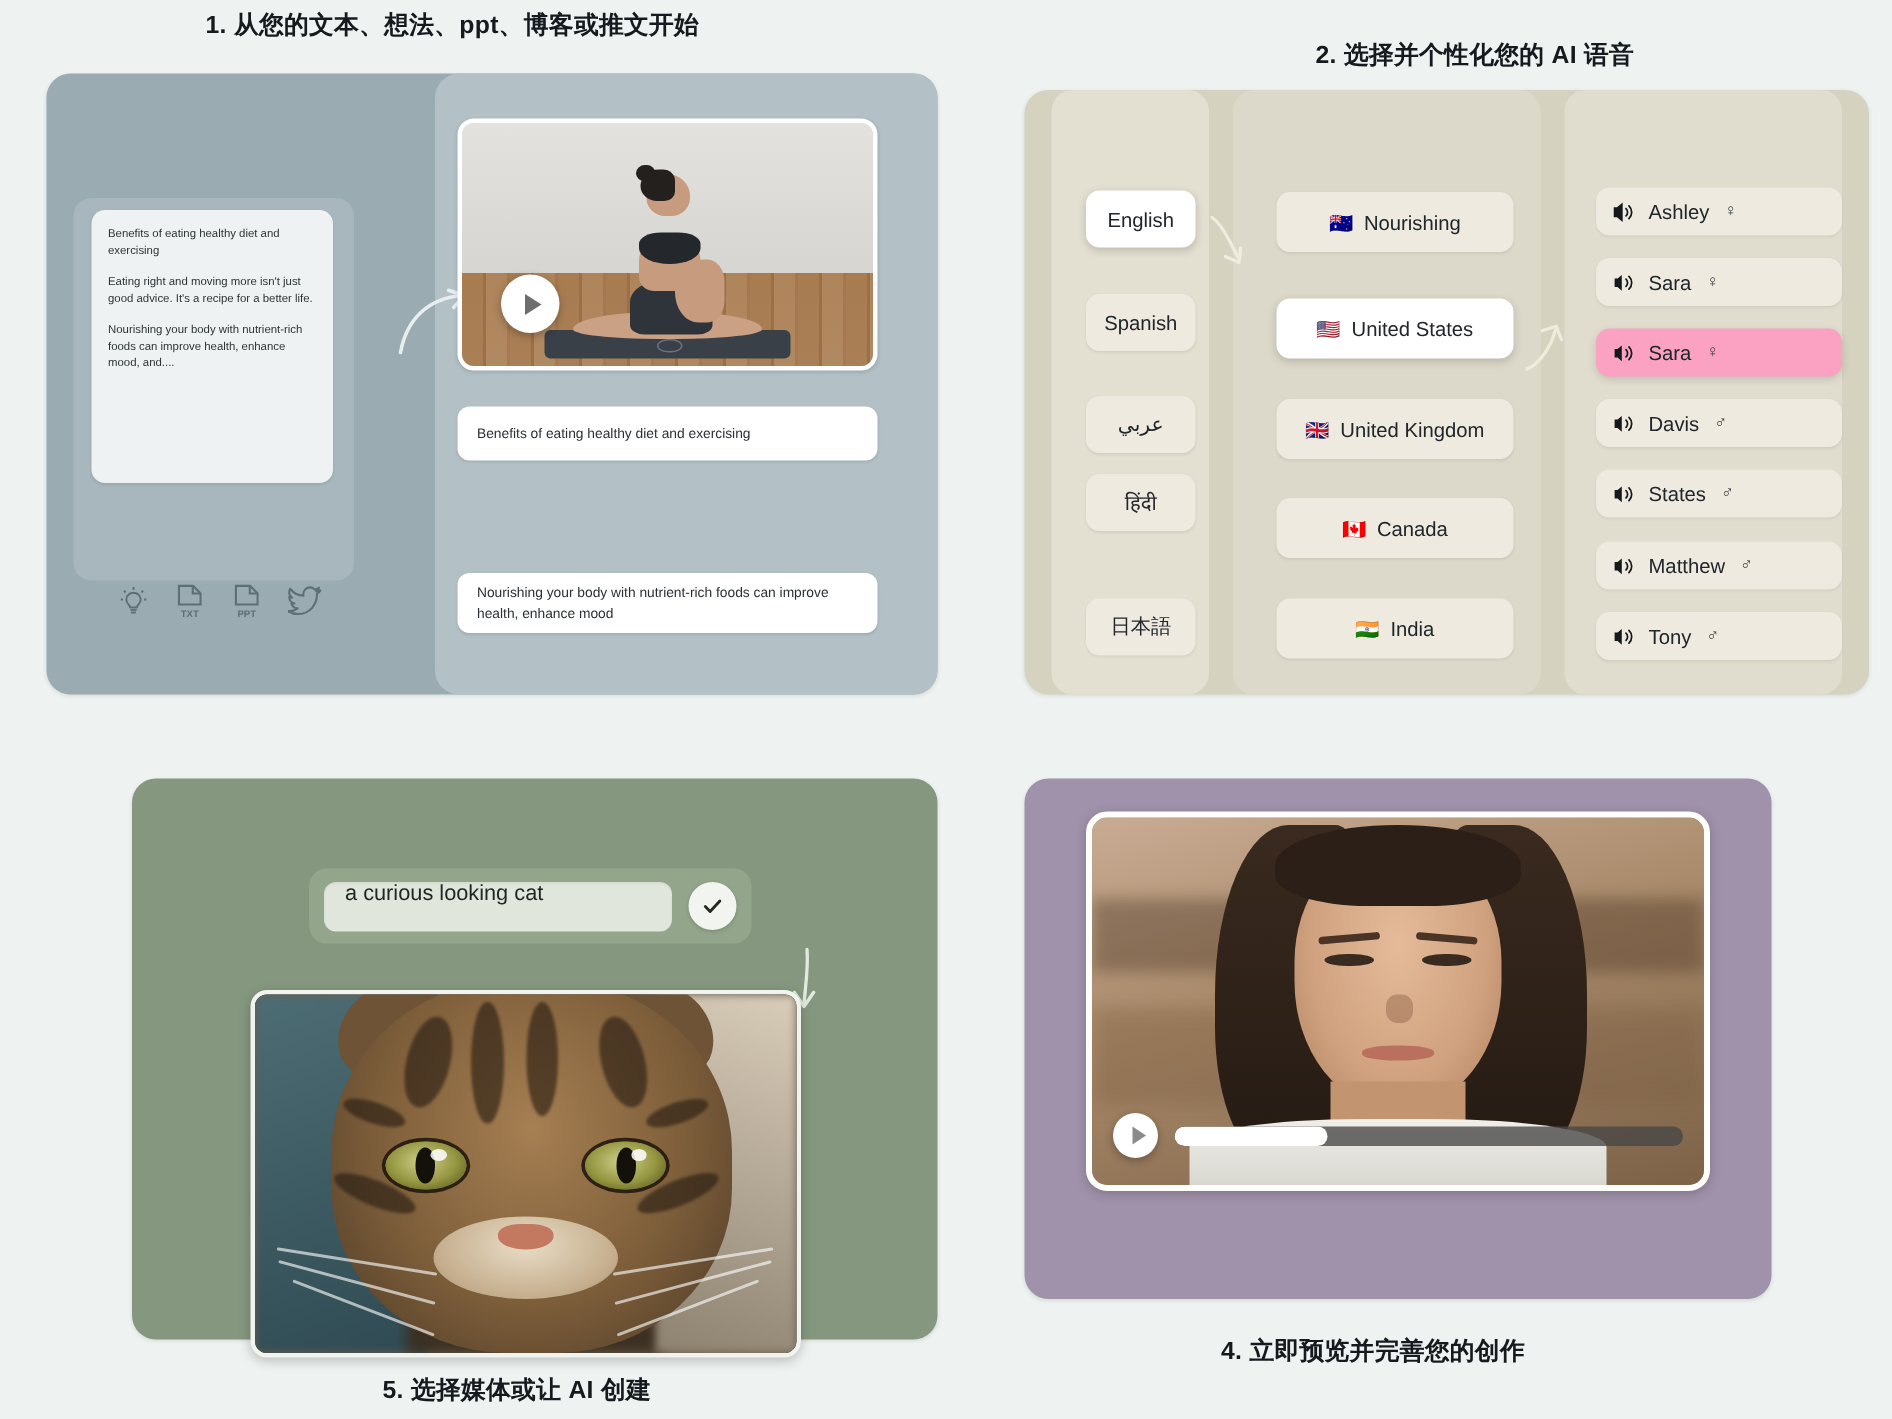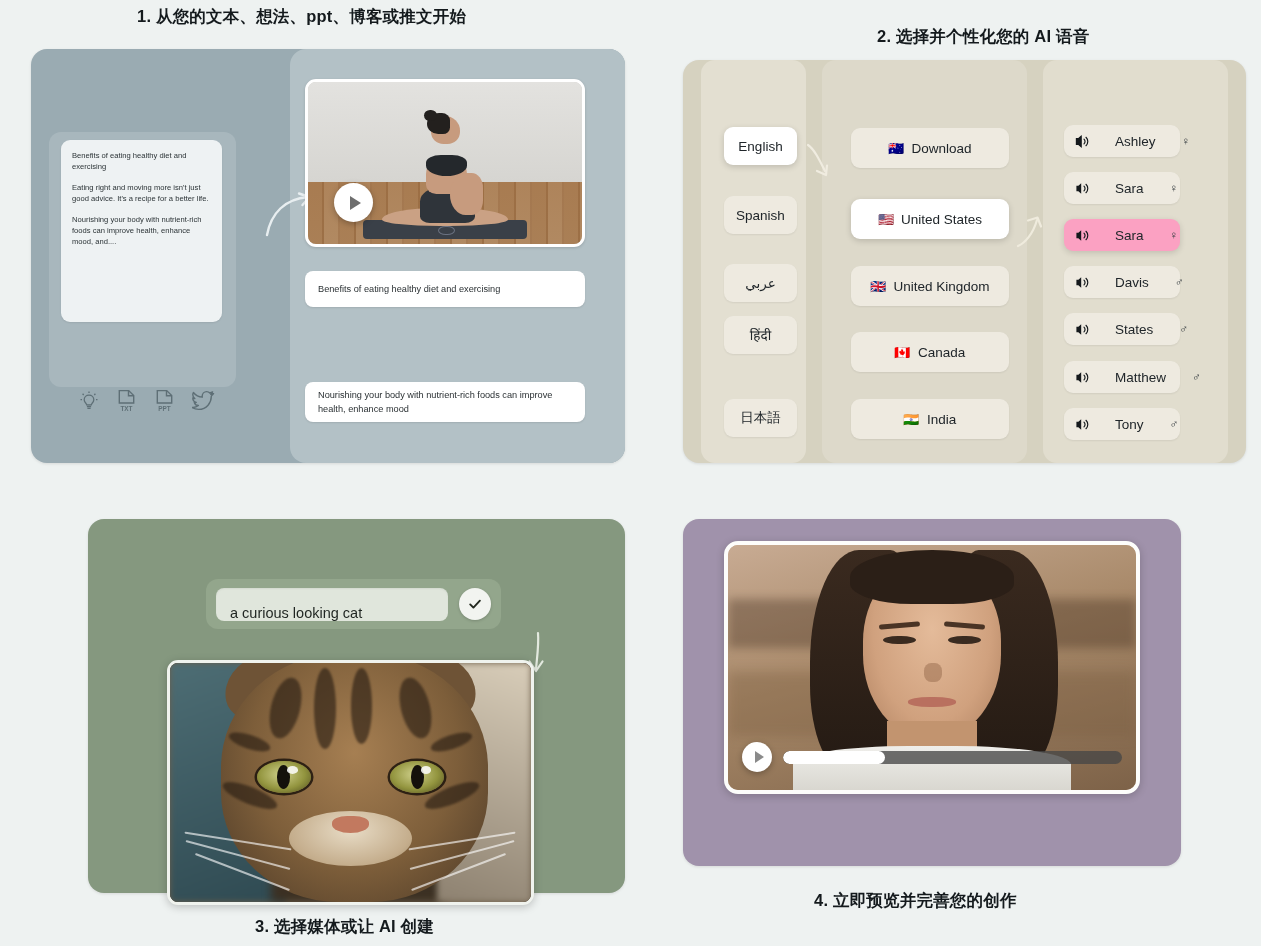--- a/index.html
+++ b/index.html
@@ -96,37 +96,37 @@
   .pill{
     position:absolute;border-radius:9px;background:#eeeae0;
     display:flex;align-items:center;box-sizing:border-box;
     font-size:13.5px;color:#20262a;
     box-shadow:0 1px 2px rgba(0,0,0,.07);
   }
   .pill.sel{background:#ffffff;box-shadow:0 2px 6px rgba(0,0,0,.16);}
   .pill.pinksel{background:#fba1c2;box-shadow:0 2px 6px rgba(0,0,0,.14);}
   .lang{left:724px;width:73px;height:38px;justify-content:center;}
   .ctry{left:851px;width:158px;height:40px;justify-content:center;gap:7px;}
-  .vce{left:1064px;width:116px;height:32px;padding-left:11px;gap:25px;}
+  .vce{left:1064px;width:164px;height:32px;padding-left:11px;gap:9px;}
   .flag{font-size:13px;line-height:1;}
   .spk{width:15px;height:15px;flex:0 0 15px;}
   .gsym{font-size:11.5px;color:#3a4044;margin-left:1px;}
   #p2-arrow1{position:absolute;left:805px;top:141px;width:42px;height:42px;}
   #p2-arrow2{position:absolute;left:1015px;top:210px;width:44px;height:44px;}
 
   
   #panel3{left:88px;top:519px;width:537px;height:374px;background:#85987f;}
   #p3-promptbar{
     position:absolute;left:118px;top:60px;width:295px;height:50px;
     background:#93a68c;border-radius:12px;display:flex;align-items:center;
     padding:0 10px;box-sizing:border-box;gap:11px;
   }
   #p3-input{
     flex:1;height:33px;background:#e0e6dc;border-radius:8px;
-    display:flex;align-items:flex-end;padding:0 14px;box-sizing:border-box;
+    display:flex;align-items:flex-start;padding:0 14px;box-sizing:border-box;
     font-size:14.5px;color:#1f2521;
     box-shadow:inset 0 1px 2px rgba(0,0,0,.06);
   }
   #p3-check{
     width:32px;height:32px;border-radius:50%;background:#f2f4f0;
     display:flex;align-items:center;justify-content:center;flex:0 0 32px;
     box-shadow:0 1px 3px rgba(0,0,0,.18);
   }
   #p3-arrow{position:absolute;left:428px;top:112px;width:40px;height:44px;}
   #p3-photo{
@@ -199,21 +199,21 @@
     box-shadow:0 2px 5px rgba(0,0,0,.20);
   }
 </style>
 </head>
 <body>
 
 <div class="stage">
 
   <div class="caption" id="cap1">1. 从您的文本、想法、ppt、博客或推文开始</div>
   <div class="caption" id="cap2">2. 选择并个性化您的 AI 语音</div>
-  <div class="caption" id="cap3">3. 选择媒体或让 AI 创建</div>
+  <div class="caption" id="cap3">5. 选择媒体或让 AI 创建</div>
   <div class="caption" id="cap4">4. 立即预览并完善您的创作</div>
 
   <div class="panel" id="panel1">
     <div id="p1-inner"></div>
 
     <div id="p1-left-card"></div>
 
     <div id="p1-text-card">
       <p>Benefits of eating healthy diet and exercising</p>
       <p>Eating right and moving more isn't just good advice. It's a recipe for a better life.</p>
@@ -299,21 +299,21 @@
     </div>
   <div class="pill lang" style="top:316px">
     <span>हिंदी</span>
     </div>
   <div class="pill lang" style="top:399px">
     <span>日本語</span>
     </div>
 
   <div class="pill ctry" style="top:128px">
     <span class="flag">🇦🇺</span>
-    <span>Download</span>
+    <span>Nourishing</span>
     </div>
   <div class="pill ctry sel" style="top:199px">
     <span class="flag">🇺🇸</span>
     <span>United States</span>
     </div>
   <div class="pill ctry" style="top:266px">
     <span class="flag">🇬🇧</span>
     <span>United Kingdom</span>
     </div>
   <div class="pill ctry" style="top:332px">

